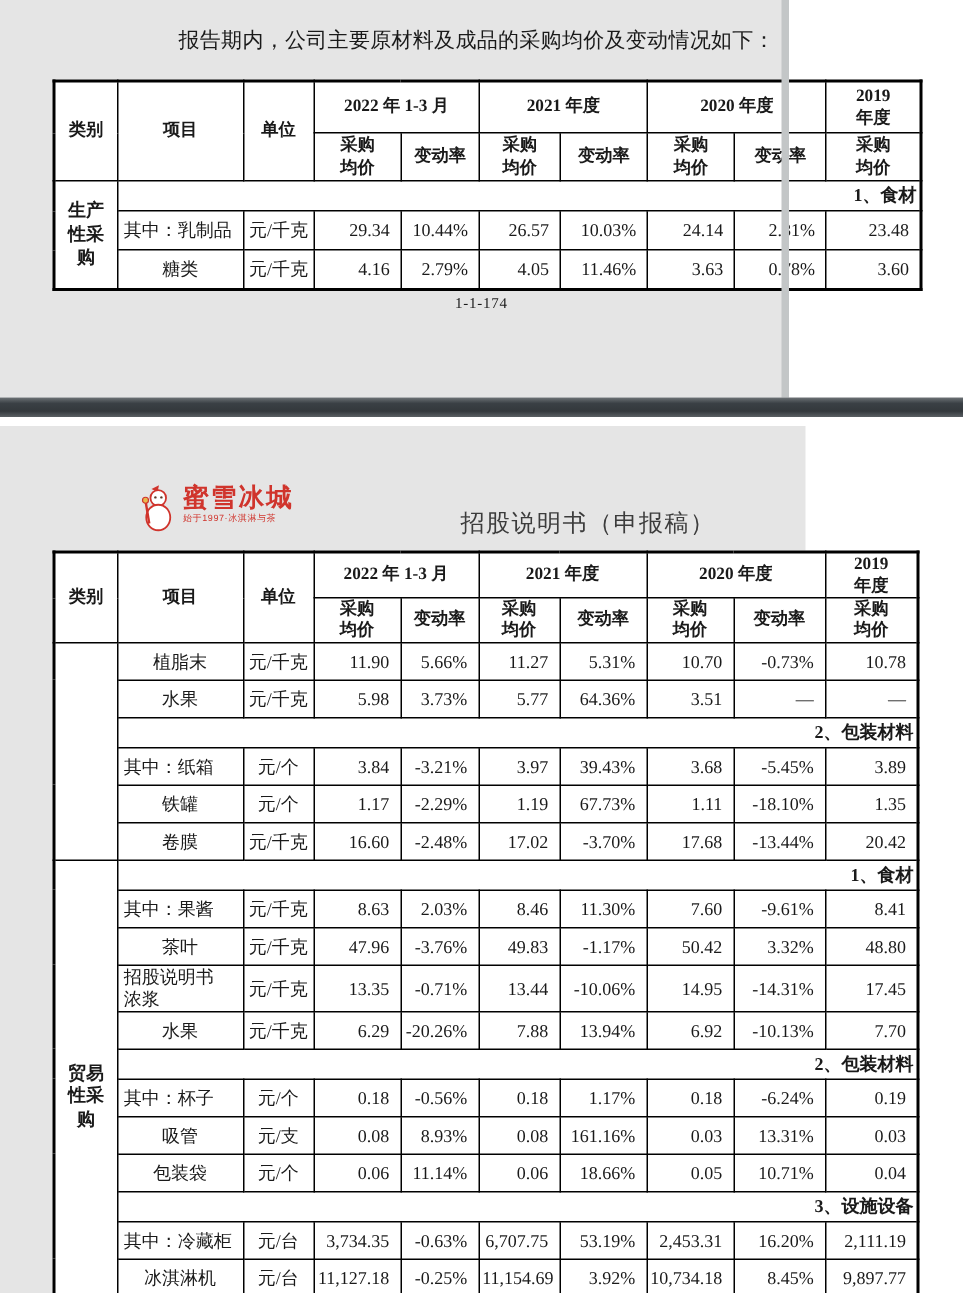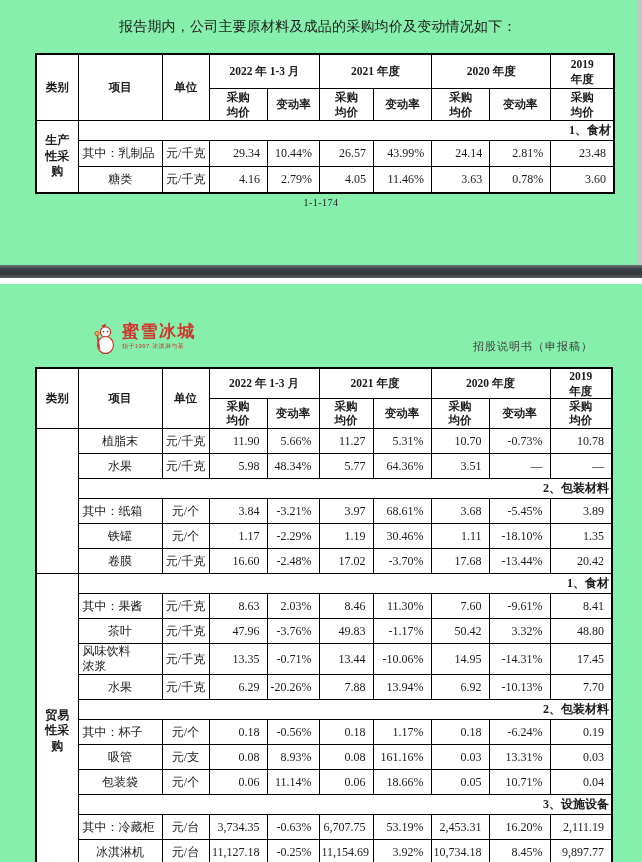--- a/index.html
+++ b/index.html
@@ -2,38 +2,38 @@
 <html><head>
 <meta charset="utf-8">
 <style>
   html,body{margin:0;padding:0;}
   body{
     width:642px;height:862px;position:relative;overflow:hidden;
     background:#ffffff;
     font-family:"Liberation Serif","DejaVu Serif",serif;
     color:#1a1a1a;
   }
-  .page{position:absolute;left:0;width:642px;background:#86efac;}
+  .page{position:absolute;left:0;width:526px;background:#e5e5e5;}
   .page1{top:0;height:265px;}
   .page2{top:284px;height:584px;padding-left:11px;}
   .edge-strip{position:absolute;right:0;top:0;width:5px;height:265px;background:#c3c6c7;}
   .divider{
     position:absolute;left:0;top:265px;width:642px;height:13px;
     background:linear-gradient(#6d7276 0%,#3a4045 30%,#33383c 70%,#5a5f63 100%);
   }
   .intro{position:absolute;left:119px;top:18px;font-size:14px;letter-spacing:.2px;}
   .pagenum{position:absolute;left:0;top:197px;width:642px;text-align:center;font-size:10px;letter-spacing:.5px;}
 
   
   .logo{position:absolute;left:94px;top:39px;display:flex;align-items:flex-start;}
   .logo svg{display:block;margin-right:4px;}
   .logo-text{display:flex;flex-direction:column;line-height:1;}
   .logo-name{font-size:17px;font-weight:bold;color:#d0342c;letter-spacing:1.5px;font-family:"Liberation Sans","DejaVu Sans",sans-serif;}
   .logo-tag{font-size:6px;color:#d0342c;margin-top:3px;letter-spacing:.4px;font-family:"Liberation Sans","DejaVu Sans",sans-serif;}
-  .doctype{position:absolute;right:60px;top:55px;font-size:11px;color:#3c3c3c;letter-spacing:1px;margin-left:27px;}
+  .doctype{position:absolute;right:60px;top:55px;font-size:16px;color:#3c3c3c;letter-spacing:1px;margin-left:27px;}
 
   
   table{border-collapse:collapse;table-layout:fixed;position:absolute;left:35px;background:#fff;}
   .t1{top:53px;width:580px;}
   .t2{top:83px;width:578px;}
   table{border:2px solid #000;}
   th,td{border:1px solid #000;padding:0 2px;overflow:hidden;font-weight:normal;}
   th{font-weight:bold;font-size:11.5px;text-align:center;line-height:1.25;}
   .t1 .h1 th{height:33px;} .t1 .h2 th{height:31px;}
   .t2 .h1 th{height:29px;} .t2 .h2 th{height:27px;}
@@ -105,21 +105,21 @@
         <tr class="section-row">
           <td class="cat-cell" rowspan="3">生产性采购</td>
           <td class="section-cell" colspan="9">1、食材</td>
         </tr>
         <tr class="data-row">
           <td class="item-cell al">其中：乳制品</td>
           <td class="unit-cell">元/千克</td>
           <td class="num-cell">29.34</td>
           <td class="num-cell">10.44%</td>
           <td class="num-cell">26.57</td>
-          <td class="num-cell">43.99%</td>
+          <td class="num-cell">10.03%</td>
           <td class="num-cell">24.14</td>
           <td class="num-cell">2.81%</td>
           <td class="num-cell">23.48</td>
         </tr>
         <tr class="data-row">
           <td class="item-cell ac">糖类</td>
           <td class="unit-cell">元/千克</td>
           <td class="num-cell">4.16</td>
           <td class="num-cell">2.79%</td>
           <td class="num-cell">4.05</td>
@@ -205,48 +205,48 @@
           <td class="num-cell">11.27</td>
           <td class="num-cell">5.31%</td>
           <td class="num-cell">10.70</td>
           <td class="num-cell">-0.73%</td>
           <td class="num-cell">10.78</td>
         </tr>
         <tr class="data-row">
           <td class="item-cell ac">水果</td>
           <td class="unit-cell">元/千克</td>
           <td class="num-cell">5.98</td>
-          <td class="num-cell">48.34%</td>
+          <td class="num-cell">3.73%</td>
           <td class="num-cell">5.77</td>
           <td class="num-cell">64.36%</td>
           <td class="num-cell">3.51</td>
           <td class="num-cell">—</td>
           <td class="num-cell">—</td>
         </tr>
         <tr class="section-row">
           <td class="section-cell" colspan="9">2、包装材料</td>
         </tr>
         <tr class="data-row">
           <td class="item-cell al">其中：纸箱</td>
           <td class="unit-cell">元/个</td>
           <td class="num-cell">3.84</td>
           <td class="num-cell">-3.21%</td>
           <td class="num-cell">3.97</td>
-          <td class="num-cell">68.61%</td>
+          <td class="num-cell">39.43%</td>
           <td class="num-cell">3.68</td>
           <td class="num-cell">-5.45%</td>
           <td class="num-cell">3.89</td>
         </tr>
         <tr class="data-row">
           <td class="item-cell ac">铁罐</td>
           <td class="unit-cell">元/个</td>
           <td class="num-cell">1.17</td>
           <td class="num-cell">-2.29%</td>
           <td class="num-cell">1.19</td>
-          <td class="num-cell">30.46%</td>
+          <td class="num-cell">67.73%</td>
           <td class="num-cell">1.11</td>
           <td class="num-cell">-18.10%</td>
           <td class="num-cell">1.35</td>
         </tr>
         <tr class="data-row">
           <td class="item-cell ac">卷膜</td>
           <td class="unit-cell">元/千克</td>
           <td class="num-cell">16.60</td>
           <td class="num-cell">-2.48%</td>
           <td class="num-cell">17.02</td>
@@ -275,21 +275,21 @@
           <td class="unit-cell">元/千克</td>
           <td class="num-cell">47.96</td>
           <td class="num-cell">-3.76%</td>
           <td class="num-cell">49.83</td>
           <td class="num-cell">-1.17%</td>
           <td class="num-cell">50.42</td>
           <td class="num-cell">3.32%</td>
           <td class="num-cell">48.80</td>
         </tr>
         <tr class="data-row tall-row">
-          <td class="item-cell al">风味饮料
+          <td class="item-cell al">招股说明书
 浓浆</td>
           <td class="unit-cell">元/千克</td>
           <td class="num-cell">13.35</td>
           <td class="num-cell">-0.71%</td>
           <td class="num-cell">13.44</td>
           <td class="num-cell">-10.06%</td>
           <td class="num-cell">14.95</td>
           <td class="num-cell">-14.31%</td>
           <td class="num-cell">17.45</td>
         </tr>

